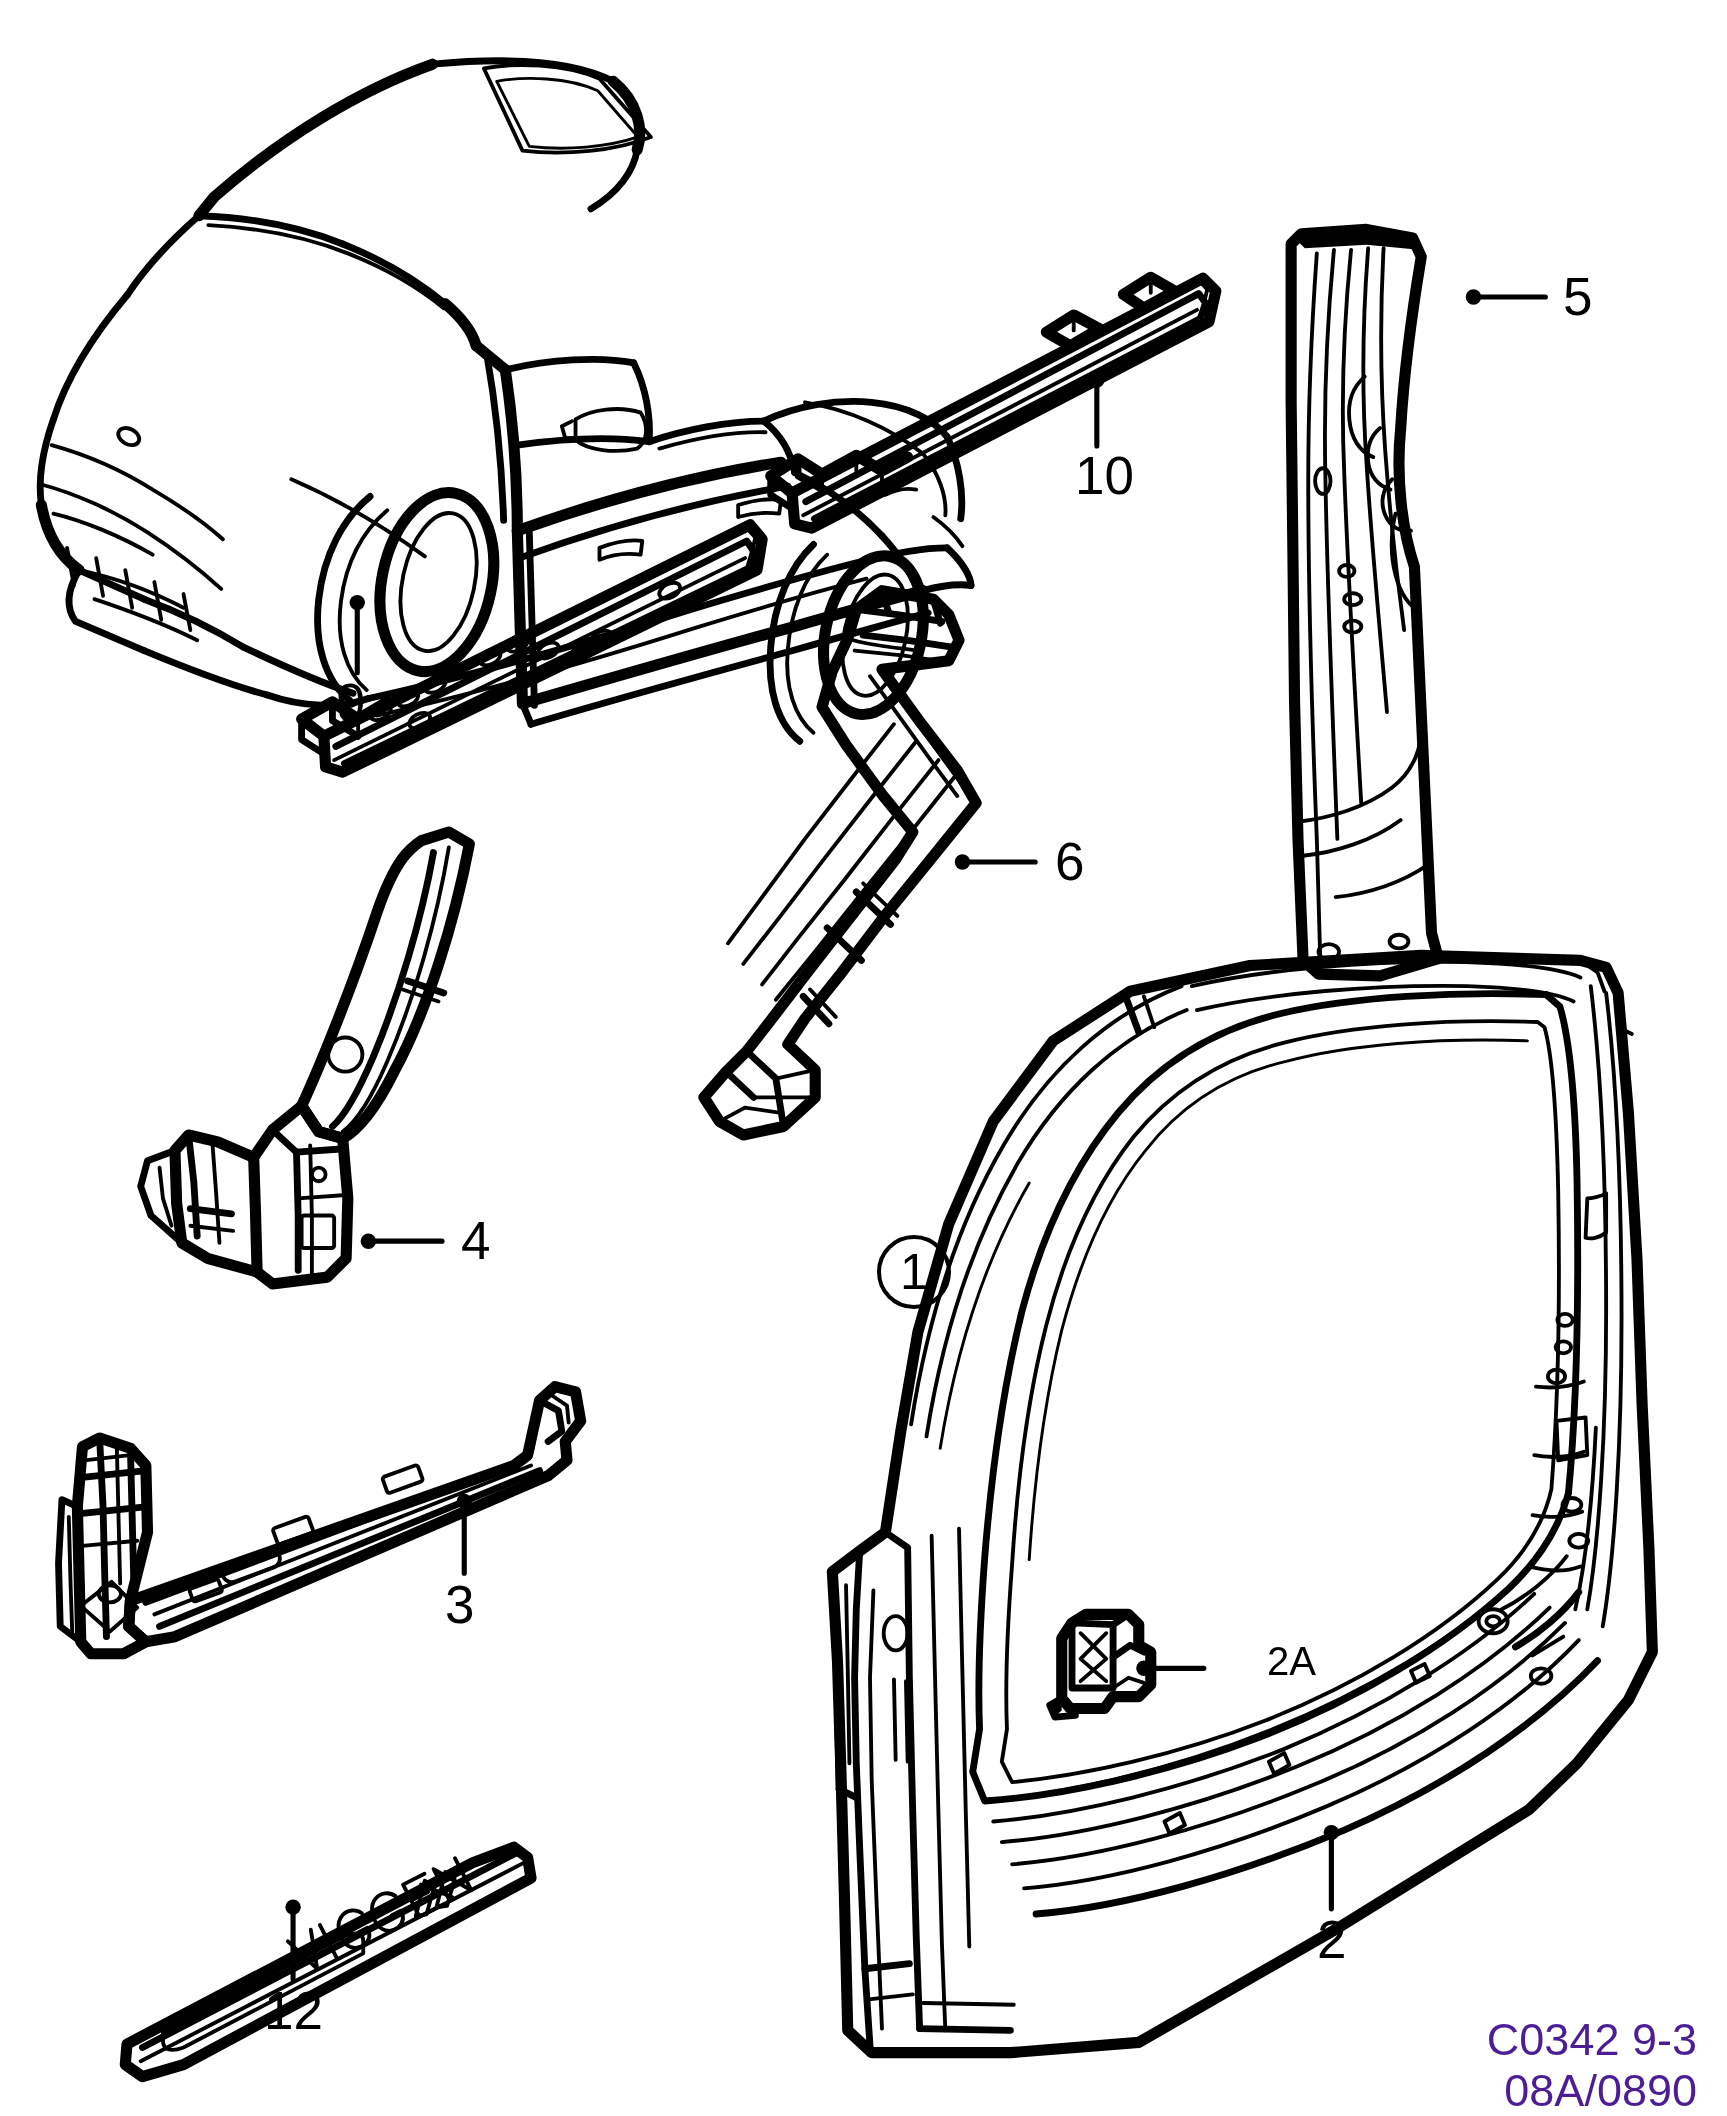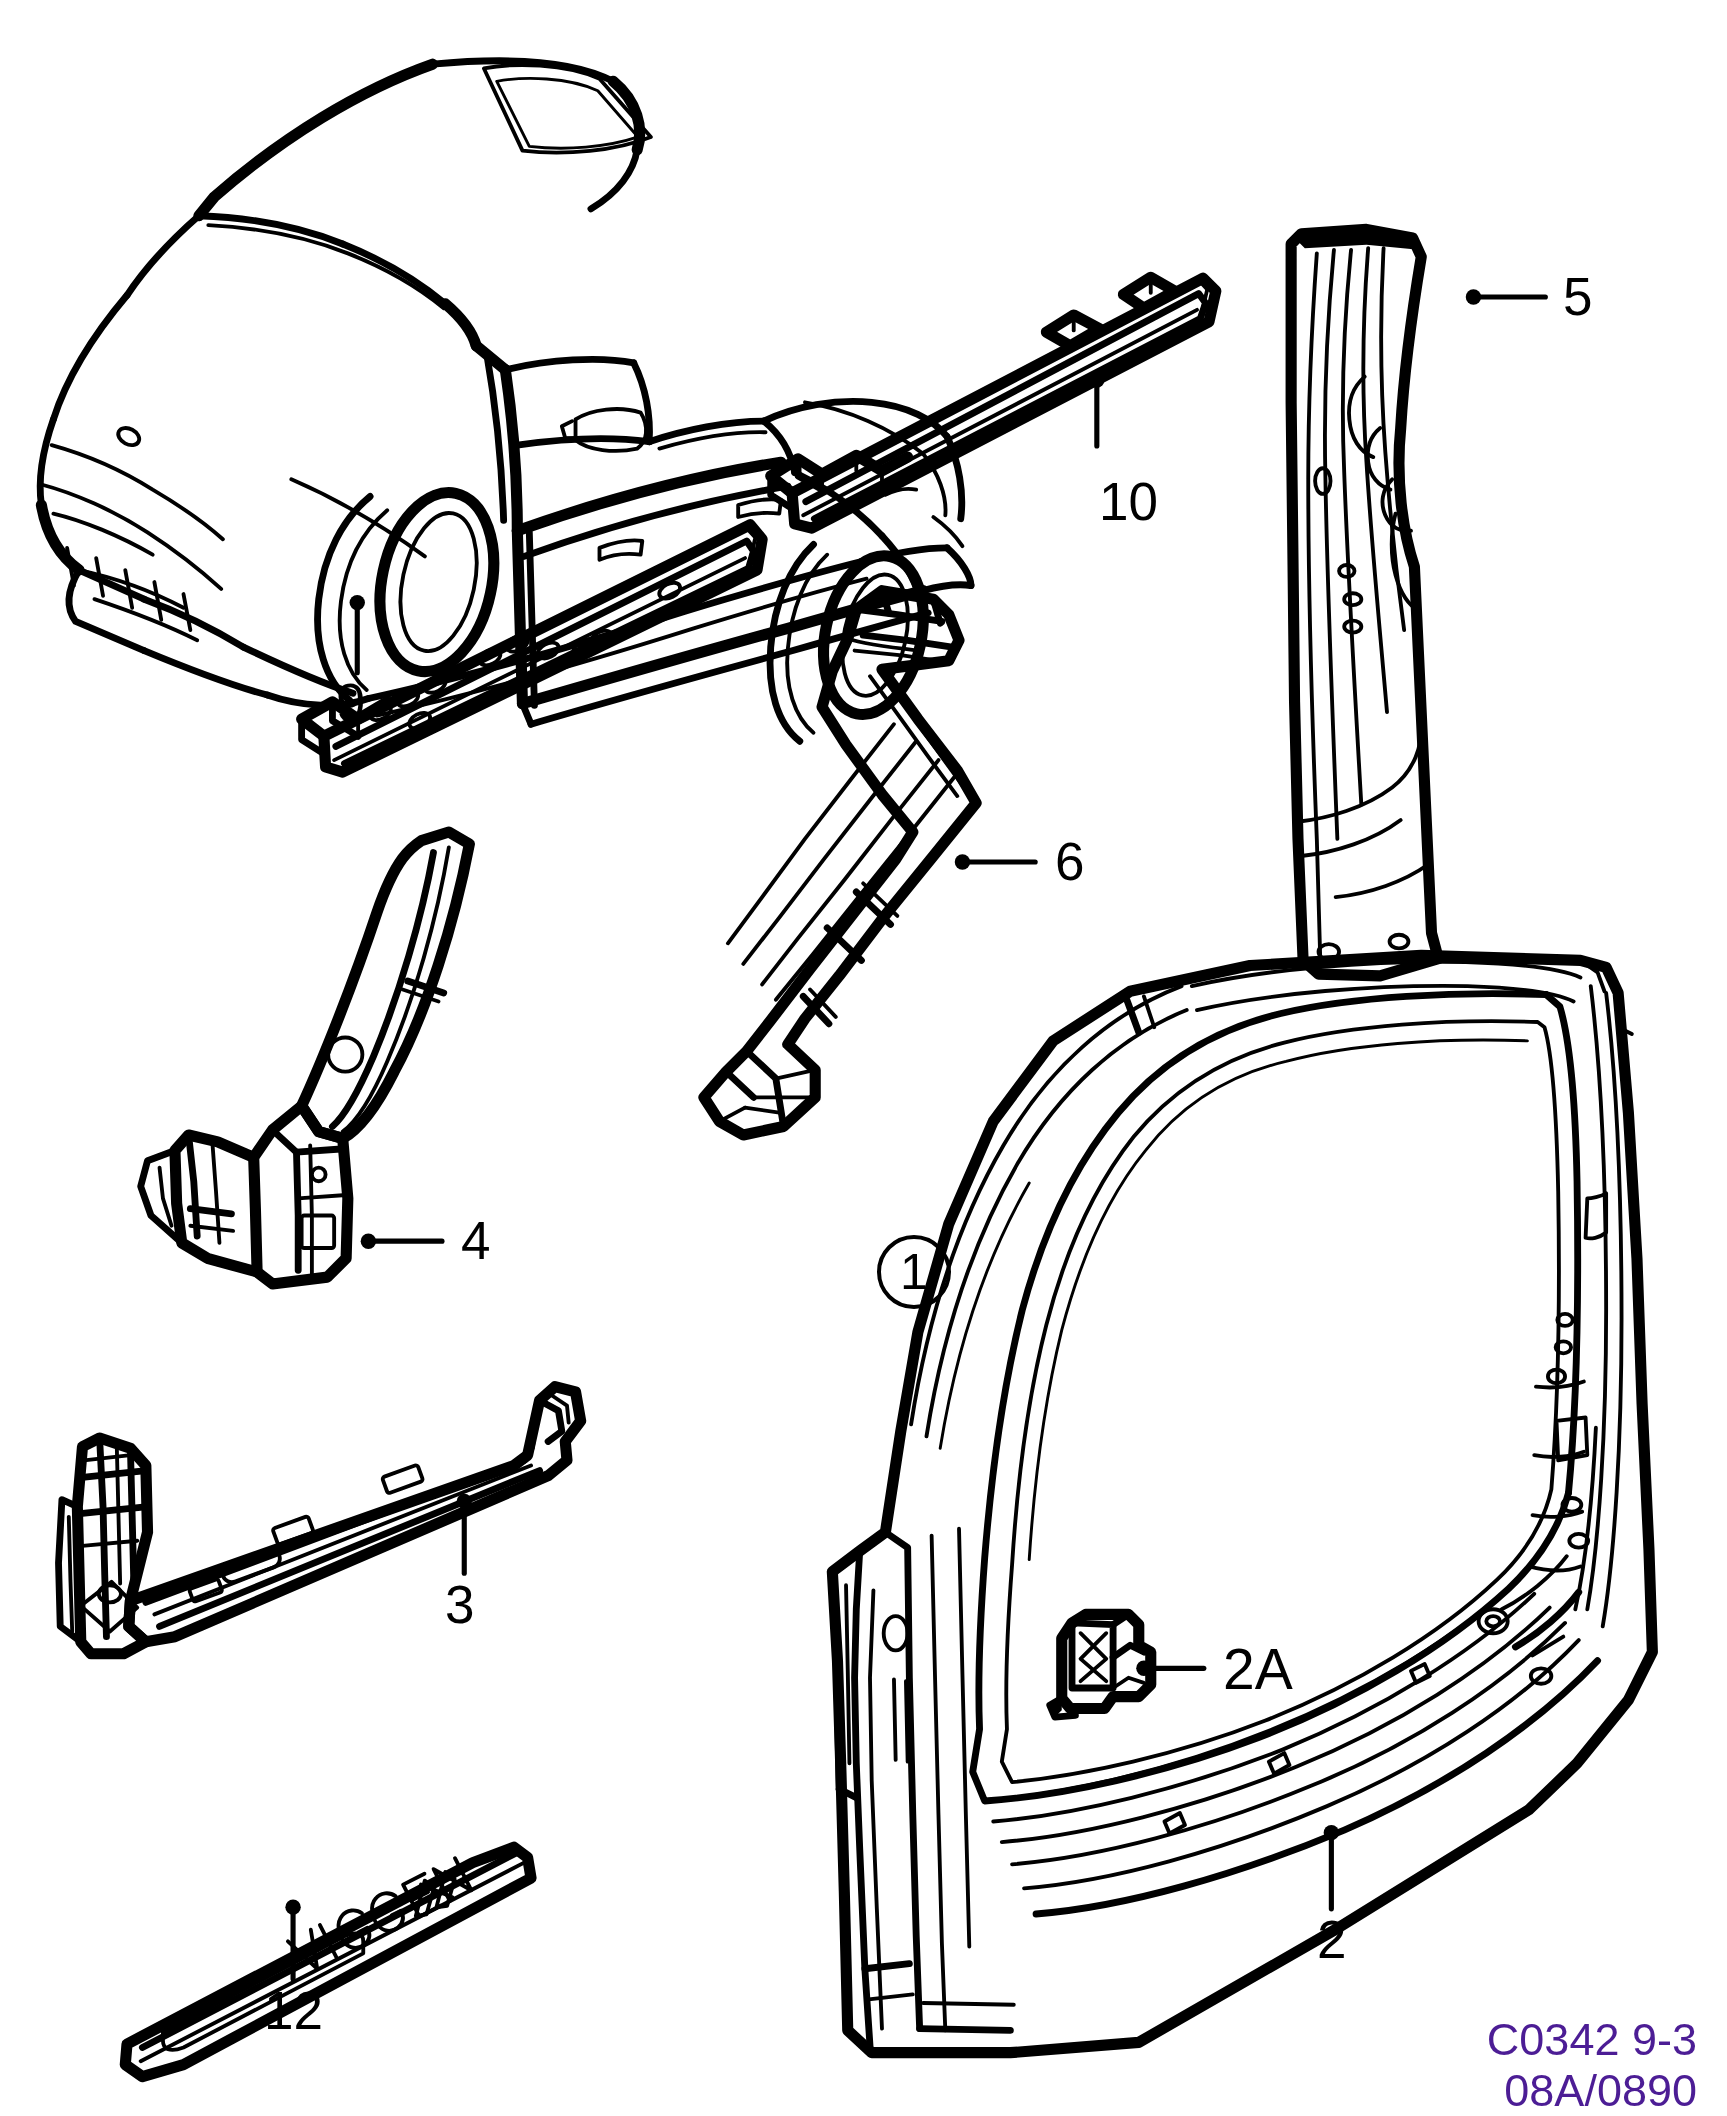--- a/index.html
+++ b/index.html
@@ -17,21 +17,21 @@
   #art{position:absolute;left:0;top:0;width:1728px;height:2116px;}
   .lbl{
     position:absolute;
     font-family:"Liberation Sans", sans-serif;
     font-size:53px;
     line-height:1;
     color:#000;
     white-space:nowrap;
     letter-spacing:0px;
   }
-  .lbl.big{font-size:57px;}
+  .lbl.big{font-size:40px;margin-left:44px;}
   #footer1,#footer2{
     position:absolute;
     font-family:"Liberation Sans", sans-serif;
     font-size:45px;
     color:#4c1d95;
     white-space:nowrap;
     text-align:right;
   }
   #footer1{right:31px;top:2014px;}
   #footer2{right:31px;top:2065px;}
@@ -532,21 +532,21 @@
       <circle class="f" cx="342" cy="2228" r="9"></circle>
 
       <line class="lead" x1="1336" y1="1949" x2="1406" y2="1949"></line>
       <circle class="f" cx="1336" cy="1949" r="9"></circle>
 
       <line class="lead" x1="1555" y1="2141" x2="1555" y2="2230"></line>
       <circle class="f" cx="1555" cy="2141" r="9"></circle>
     </g>
   </svg>
 
-  <div class="lbl" style="left: 1099px; top: 449px; margin-top: 26px;">10</div>
+  <div class="lbl" style="left: 1075px; top: 449px;">10</div>
 
   <div class="lbl" style="left: 1563px; top: 270px;">5</div>
 
   <div class="lbl" style="left: 336px; top: 676px;">9</div>
 
   <div class="lbl" style="left: 1055px; top: 835px;">6</div>
 
   <div class="lbl" style="left: 461px; top: 1214px;">4</div>
 
   <div class="lbl" style="left: 445px; top: 1578px;">3</div>

